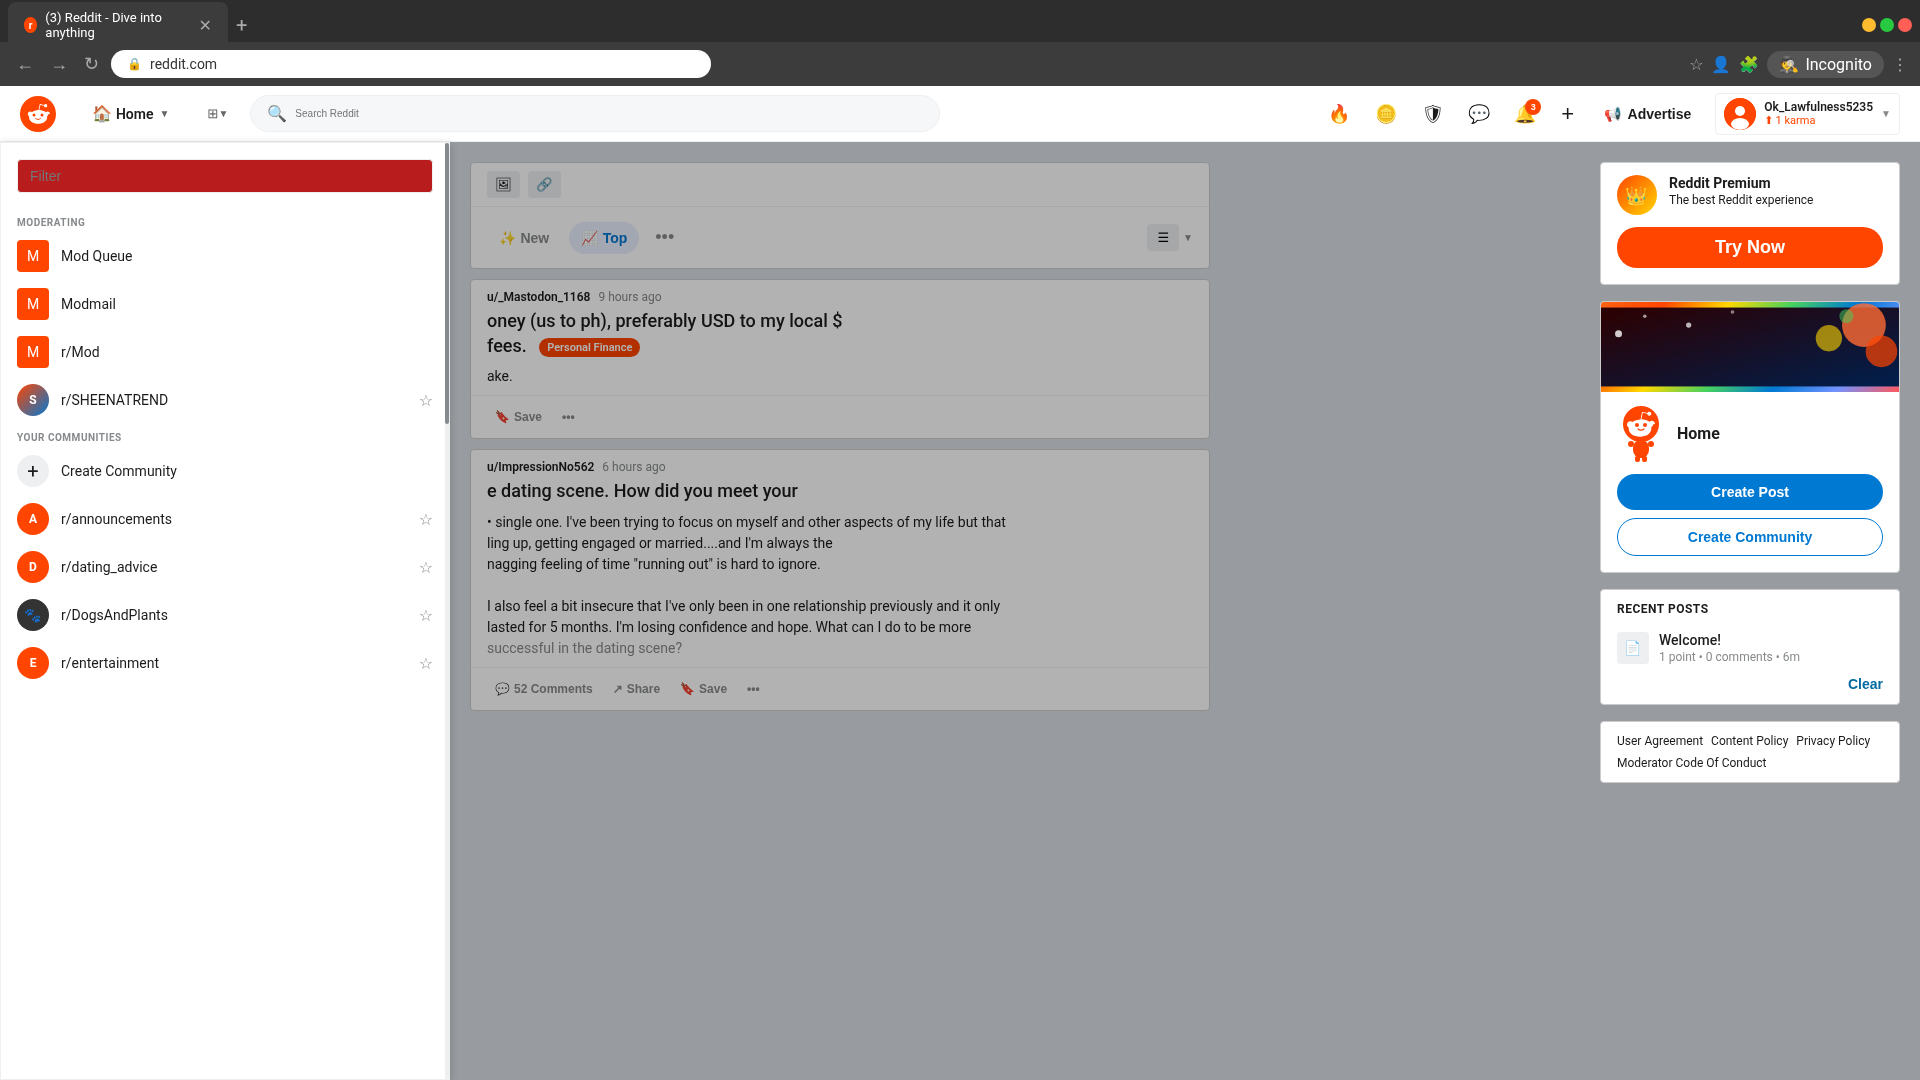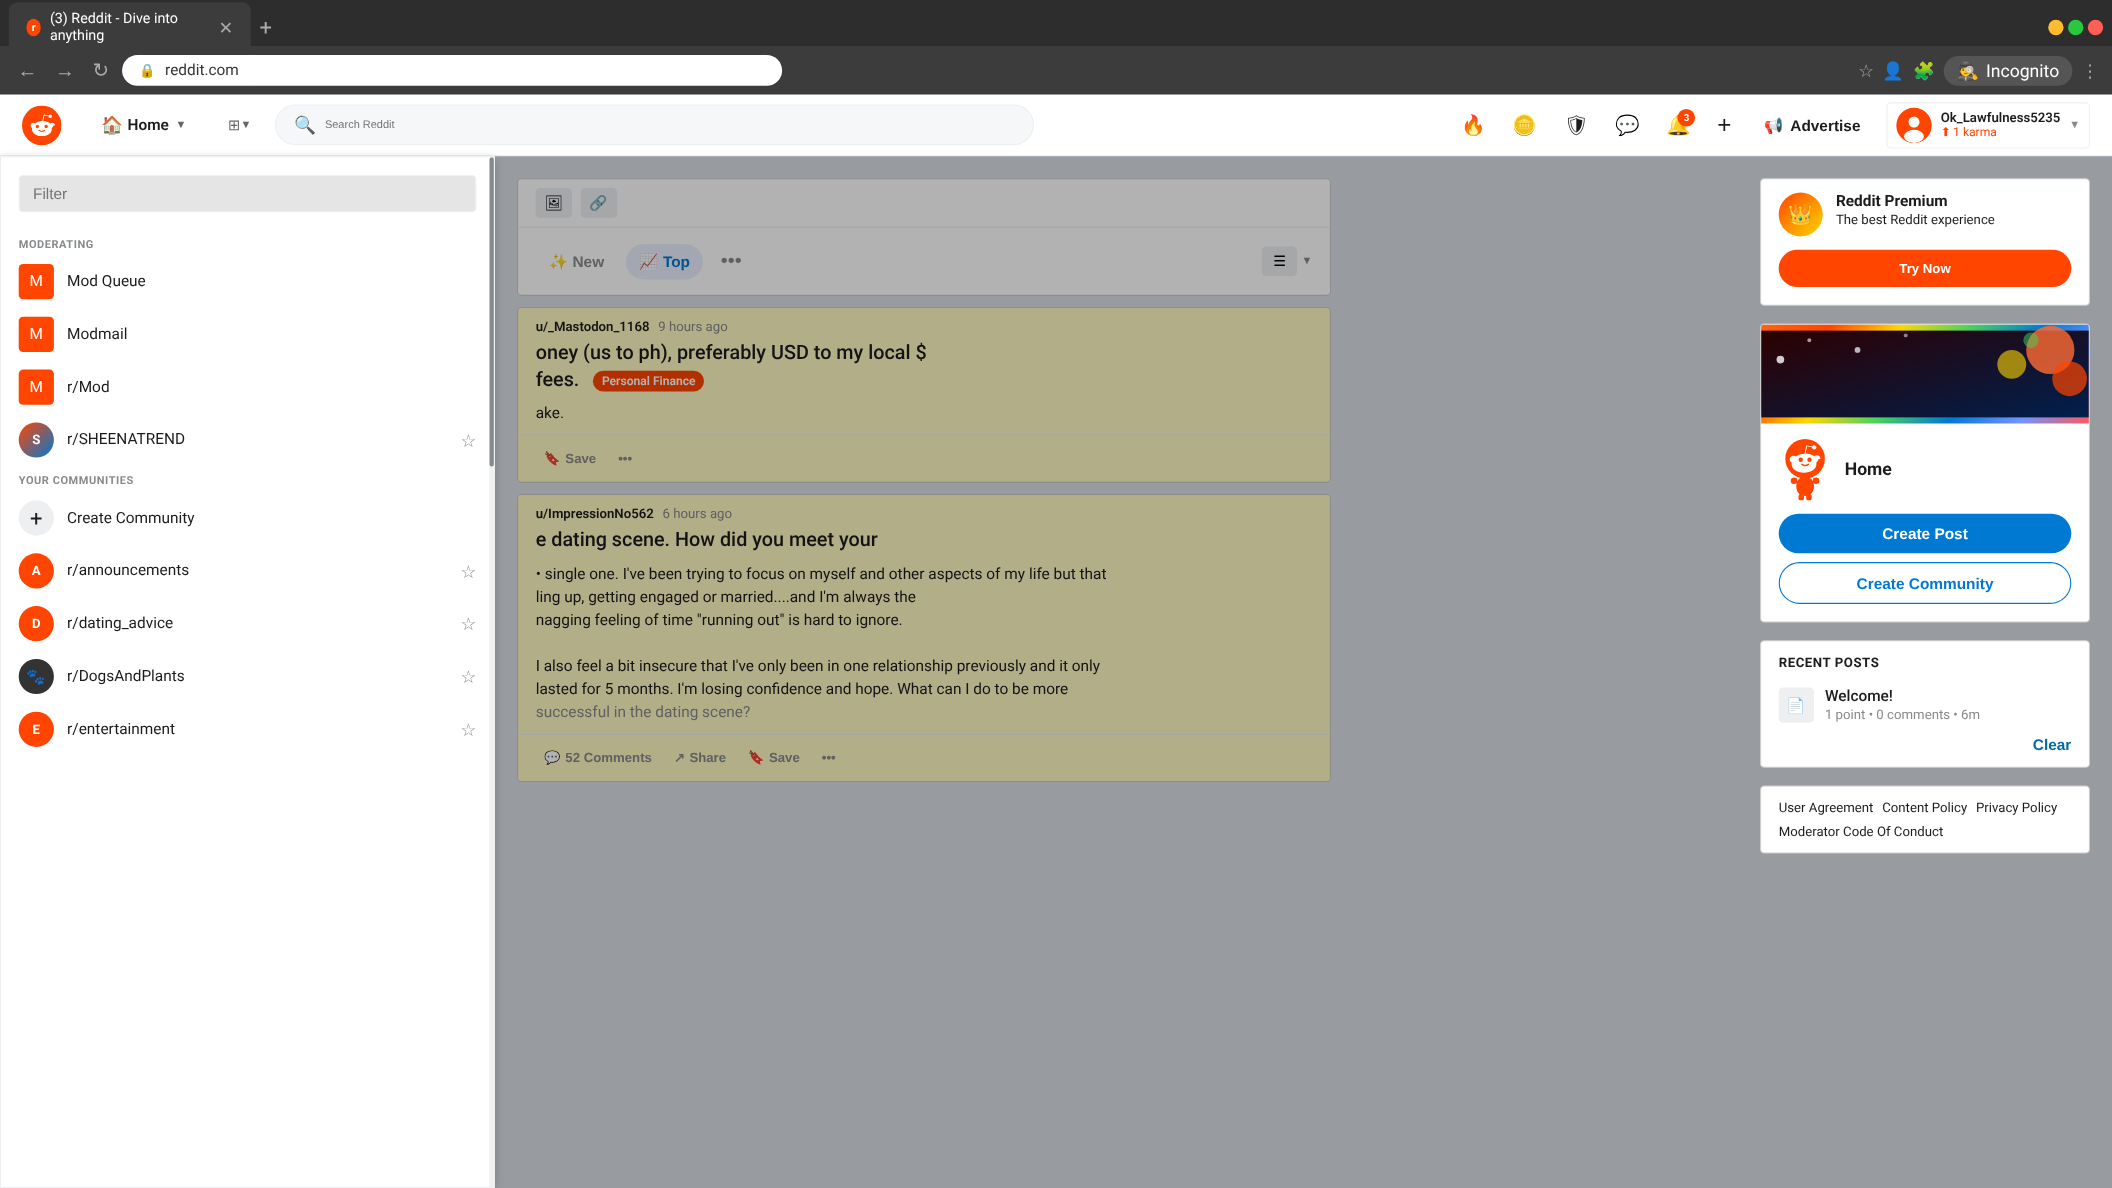--- a/index.html
+++ b/index.html
@@ -48,21 +48,21 @@
     .user-avatar { width: 32px; height: 32px; border-radius: 50%; background: #ff4500; display: flex; align-items: center; justify-content: center; color: white; font-size: 12px; overflow: hidden; }
     .user-info { text-align: left; }
     .user-name { font-size: 12px; font-weight: 600; color: #1c1c1c; }
     .user-karma { font-size: 11px; color: #ff4500; display: flex; align-items: center; gap: 2px; }
 
     
     .main-layout { display: flex; height: calc(1080px - 42px - 44px - 56px); position: relative; }
 
     
     .dropdown-panel { position: absolute; left: 0; top: 0; width: 450px; background: #fff; border: 1px solid #edeff1; box-shadow: 0 2px 8px rgba(0,0,0,0.2); z-index: 200; height: 100%; overflow: hidden; }
-    .filter-input { width: calc(100% - 32px); margin: 16px; padding: 8px 12px; border: 1px solid #edeff1; border-radius: 4px; font-size: 14px; outline: none; background: #e5e5e5; }
+    .filter-input { width: calc(100% - 32px); margin: 16px; padding: 8px 12px; border: 1px solid #edeff1; border-radius: 4px; font-size: 14px; outline: none; background: #b91c1c; }
 
     .panel-section-label { font-size: 10px; font-weight: 700; color: #878a8c; text-transform: uppercase; padding: 8px 16px 4px; letter-spacing: 0.5px; }
     .panel-item { display: flex; align-items: center; gap: 12px; padding: 8px 16px; cursor: pointer; }
     .panel-item-icon { width: 32px; height: 32px; border-radius: 50%; background: #edeff1; display: flex; align-items: center; justify-content: center; font-size: 14px; flex-shrink: 0; }
     .panel-item-icon.mod { background: #ff4500; color: white; border-radius: 4px; }
     .panel-item-icon.sub-sheena { background: linear-gradient(135deg, #0079d3, #46d160); }
     .panel-item-icon.sub-announcements { background: #ff4500; }
     .panel-item-icon.sub-dating { background: #ff4500; }
     .panel-item-icon.sub-dogs { background: #333; }
     .panel-item-icon.sub-entertainment { background: #ff4500; }
@@ -82,41 +82,41 @@
     .post-toolbar { padding: 8px 16px; display: flex; align-items: center; gap: 8px; border-bottom: 1px solid #edeff1; }
     .post-icon-btn { background: #edeff1; border: none; border-radius: 4px; padding: 6px 8px; cursor: pointer; display: flex; align-items: center; }
     .post-view-toggle { display: flex; align-items: center; gap: 4px; background: #edeff1; border: none; border-radius: 4px; padding: 6px 10px; cursor: pointer; font-size: 13px; }
 
     .sort-bar { display: flex; align-items: center; gap: 8px; padding: 12px 16px; }
     .sort-btn { display: flex; align-items: center; gap: 4px; background: none; border: none; border-radius: 20px; padding: 8px 12px; cursor: pointer; font-size: 14px; font-weight: 600; color: #878a8c; }
     .sort-btn.active { color: #0079d3; background: #e8f0fe; }
     .sort-more { background: none; border: none; cursor: pointer; padding: 8px; color: #878a8c; font-size: 18px; }
 
     
-    .post-item { background: #fef9c3; border: 1px solid #ccc; border-radius: 4px; margin-bottom: 10px; }
+    .post-item { background: #ffffff; border: 1px solid #ccc; border-radius: 4px; margin-bottom: 10px; }
 
     .post-meta { display: flex; align-items: center; gap: 8px; padding: 10px 16px 0; font-size: 12px; color: #878a8c; }
     .post-title { padding: 4px 16px 8px; font-size: 18px; font-weight: 500; color: #1c1c1c; line-height: 1.4; }
     .post-tag { display: inline-block; background: #ff4500; color: white; border-radius: 20px; padding: 2px 8px; font-size: 11px; font-weight: 600; margin-left: 8px; vertical-align: middle; }
     .post-body { padding: 0 16px 8px; font-size: 14px; color: #1c1c1c; line-height: 1.5; }
     .post-body-faded { color: #878a8c; }
     .post-actions { display: flex; align-items: center; gap: 4px; padding: 8px 16px; border-top: 1px solid #edeff1; }
     .post-action-btn { display: flex; align-items: center; gap: 4px; background: none; border: none; border-radius: 2px; padding: 6px 8px; cursor: pointer; font-size: 12px; font-weight: 700; color: #878a8c; }
     .post-save-btn { display: flex; align-items: center; gap: 4px; background: none; border: none; border-radius: 2px; padding: 6px 8px; cursor: pointer; font-size: 12px; font-weight: 700; color: #878a8c; }
 
     
     .right-sidebar { width: 340px; padding: 20px; flex-shrink: 0; }
     .sidebar-card { background: #fff; border: 1px solid #ccc; border-radius: 4px; margin-bottom: 16px; overflow: hidden; }
 
     .premium-card { }
     .premium-header { display: flex; align-items: flex-start; gap: 12px; padding: 12px 16px; }
     .premium-icon { width: 40px; height: 40px; background: linear-gradient(135deg, #ff4500, #ffd700); border-radius: 50%; display: flex; align-items: center; justify-content: center; font-size: 18px; }
     .premium-title { font-size: 14px; font-weight: 700; color: #1c1c1c; }
     .premium-subtitle { font-size: 12px; color: #1c1c1c; margin-top: 2px; }
-    .try-now-btn { width: calc(100% - 32px); margin: 0 16px 16px; background: #ff4500; color: white; border: none; border-radius: 20px; padding: 10px; font-size: 12px; font-weight: 700; cursor: pointer; }
+    .try-now-btn { width: calc(100% - 32px); margin: 0 16px 16px; background: #ff4500; color: white; border: none; border-radius: 20px; padding: 10px; font-size: 18px; font-weight: 700; cursor: pointer; }
 
     .home-card { }
     .home-card-banner { height: 90px; background: linear-gradient(135deg, #ff6314, #ff4500, #ffd700, #46d160, #0079d3, #7193ff, #ff585b); position: relative; overflow: hidden; }
     .home-card-avatar { display: flex; align-items: center; gap: 12px; padding: 12px 16px; }
     .home-card-title { font-size: 16px; font-weight: 700; color: #1c1c1c; }
     .home-card-desc { font-size: 14px; color: #1c1c1c; padding: 0 16px 12px; line-height: 1.5; }
     .create-post-btn { width: calc(100% - 32px); margin: 0 16px 8px; background: #0079d3; color: white; border: none; border-radius: 20px; padding: 10px; font-size: 14px; font-weight: 700; cursor: pointer; }
     .create-community-btn { width: calc(100% - 32px); margin: 0 16px 16px; background: #fff; color: #0079d3; border: 1px solid #0079d3; border-radius: 20px; padding: 10px; font-size: 14px; font-weight: 700; cursor: pointer; }
 
     .recent-posts-card { }

